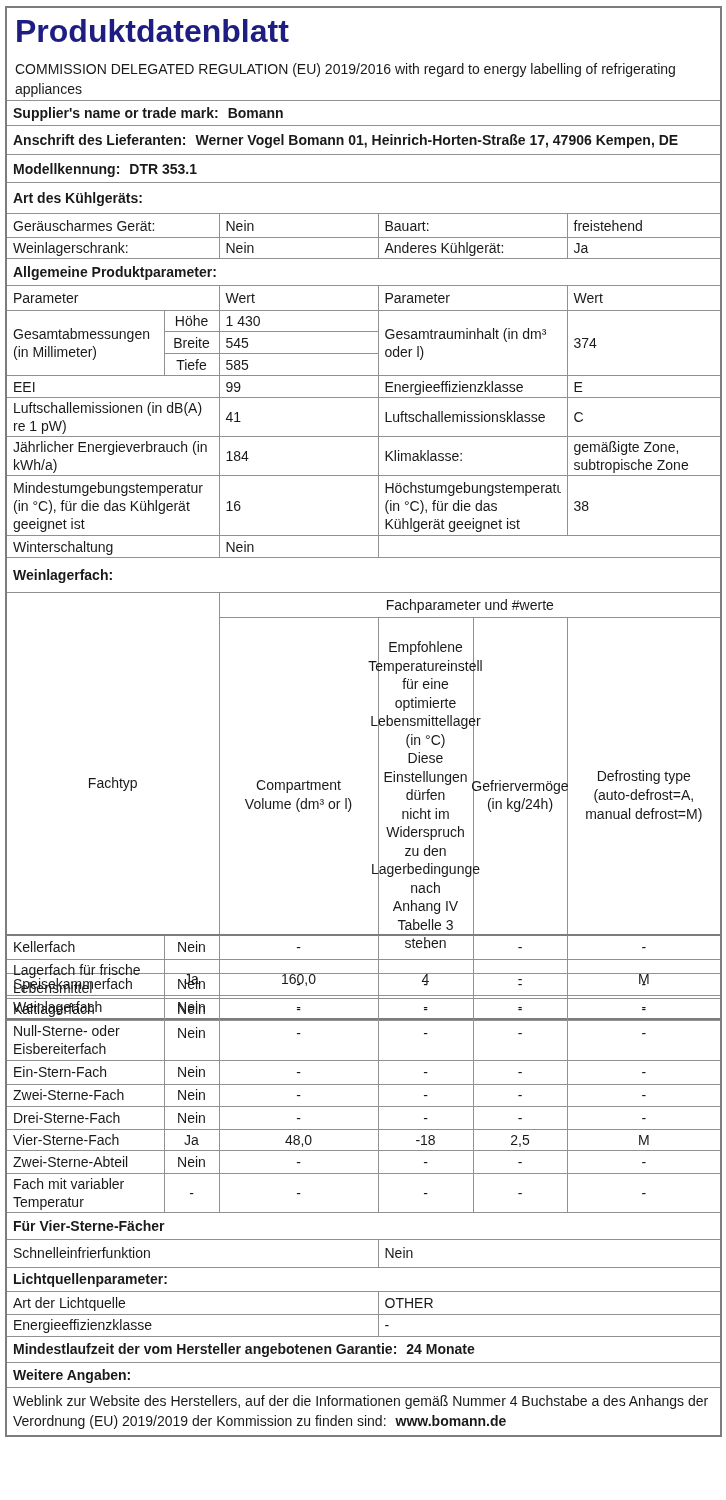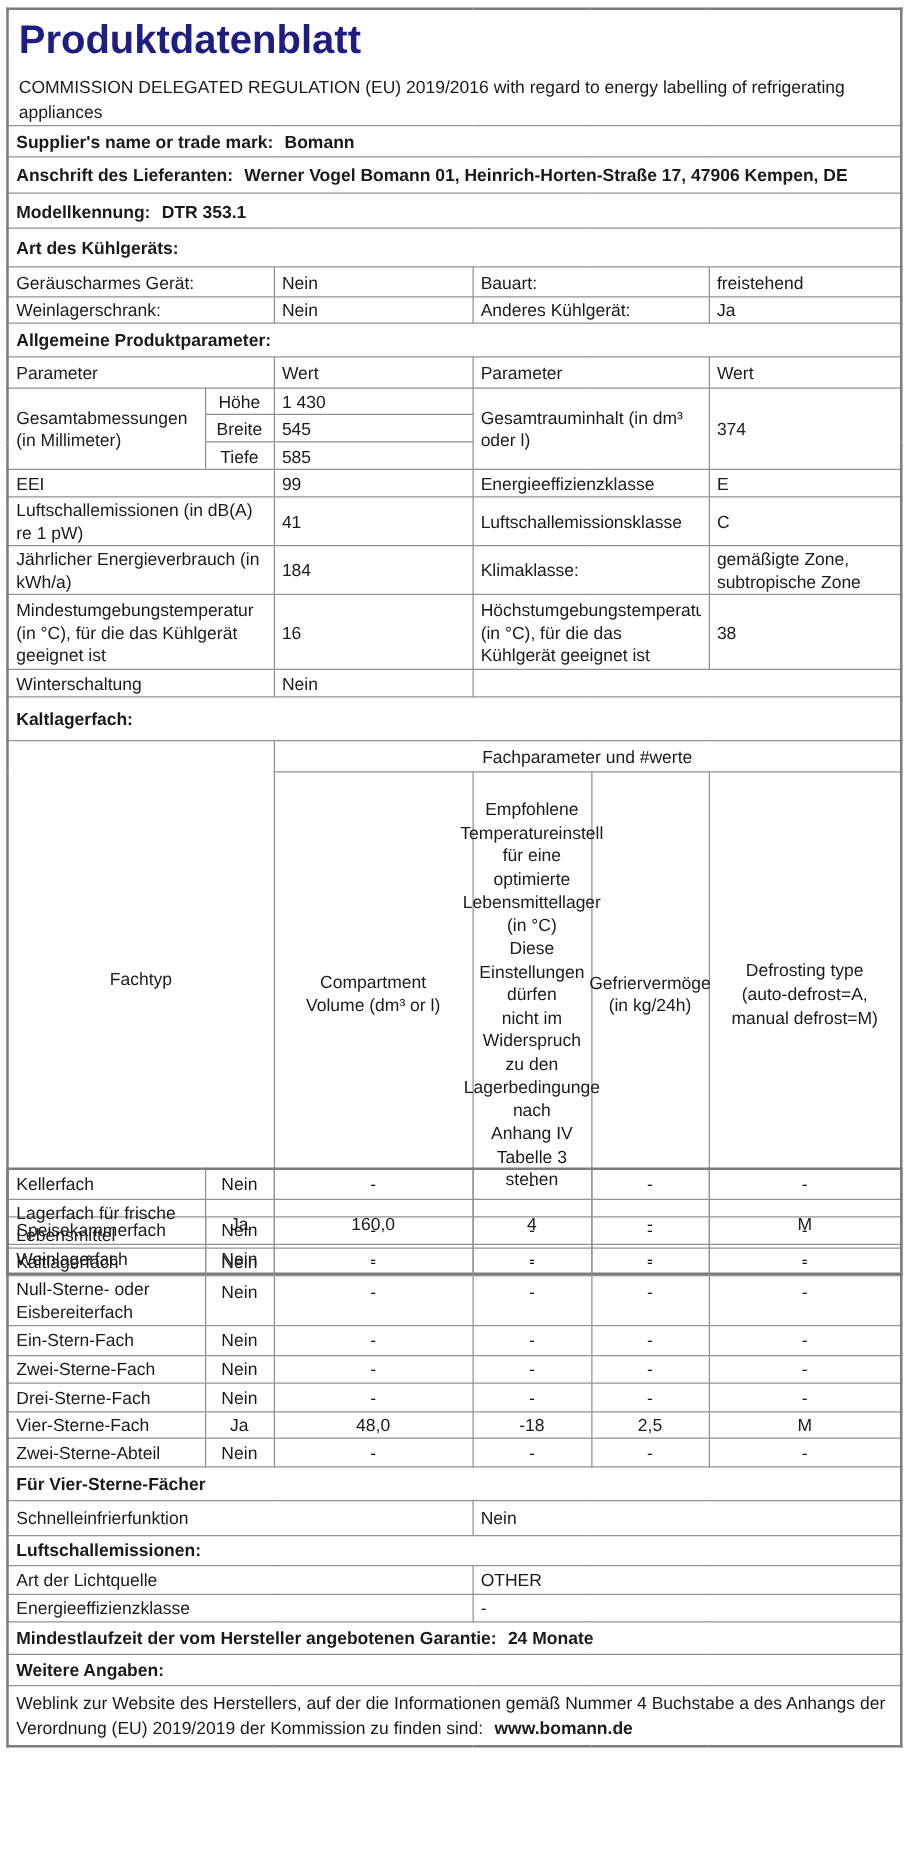--- a/index.html
+++ b/index.html
@@ -145,21 +145,21 @@
     </td>
     <td>38</td>
   </tr>
   <tr style="height:22px">
     <td colspan="2">Winterschaltung</td>
     <td>Nein</td>
     <td colspan="3"></td>
   </tr>
 
   <tr style="height:35px">
-    <td colspan="6" class="b">Kaltlagerfach:</td>
+    <td colspan="6" class="b">Weinlagerfach:</td>
   </tr>
 
   <tr style="height:25px">
     <td colspan="2" rowspan="2" class="c">Fachtyp</td>
     <td colspan="4" class="c">Fachparameter und #werte</td>
   </tr>
   <tr style="height:322px">
     <td class="c pre hdrcell">Compartment
 Volume (dm³ or l)</td>
     <td class="c pre hdrcell">
@@ -285,31 +285,39 @@
     <td class="c">M</td>
   </tr>
   <tr style="height:23px">
     <td>Zwei-Sterne-Abteil</td>
     <td class="c">Nein</td>
     <td class="c">-</td>
     <td class="c">-</td>
     <td class="c">-</td>
     <td class="c">-</td>
   </tr>
+  <tr style="height:37px">
+    <td>Fach mit variabler Temperatur</td>
+    <td class="c">-</td>
+    <td class="c">-</td>
+    <td class="c">-</td>
+    <td class="c">-</td>
+    <td class="c">-</td>
+  </tr>
 
   <tr style="height:27px">
     <td colspan="6" class="b">Für Vier-Sterne-Fächer</td>
   </tr>
   <tr style="height:28px">
     <td colspan="3">Schnelleinfrierfunktion</td>
     <td colspan="3">Nein</td>
   </tr>
 
   <tr style="height:24px">
-    <td colspan="6" class="b">Luftschallemissionen:</td>
+    <td colspan="6" class="b">Lichtquellenparameter:</td>
   </tr>
   <tr style="height:23px">
     <td colspan="3">Art der Lichtquelle</td>
     <td colspan="3">OTHER</td>
   </tr>
   <tr style="height:22px">
     <td colspan="3">Energieeffizienzklasse</td>
     <td colspan="3">-</td>
   </tr>
 

